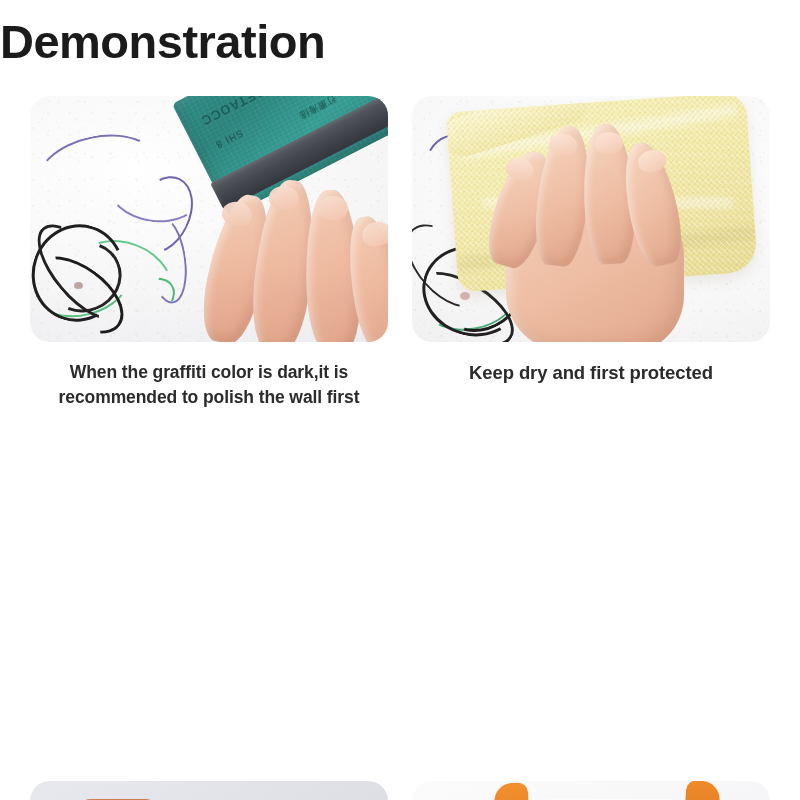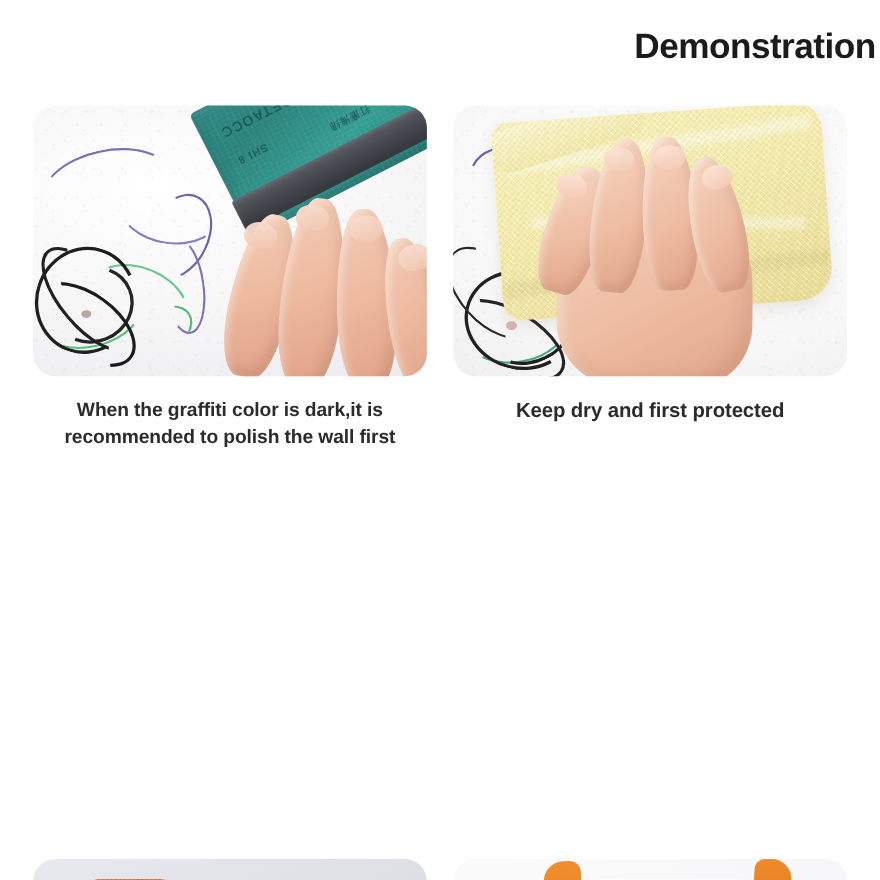--- a/index.html
+++ b/index.html
@@ -9,22 +9,22 @@
     font-family:"Liberation Sans","DejaVu Sans",sans-serif;
     color:#231f20;
     overflow:hidden;
     position:relative;
   }
   .page{width:800px;height:800px;position:relative;}
 
   
   .title{
     position:absolute;left:0;top:14px;width:796px;
-    text-align:right;
-    font-size:32px;line-height:56px;
+    text-align:left;
+    font-size:47px;line-height:56px;
     font-weight:bold;letter-spacing:-0.5px;
     color:#1b1b1b;
   }
 
   
   .grid{position:absolute;left:0;top:96px;width:648px;}
   .row{position:relative;width:800px;}
   .cell{position:absolute;top:0;}
   .cell.left{left:30px;width:358px;}
   .cell.right{left:412px;width:358px;}

